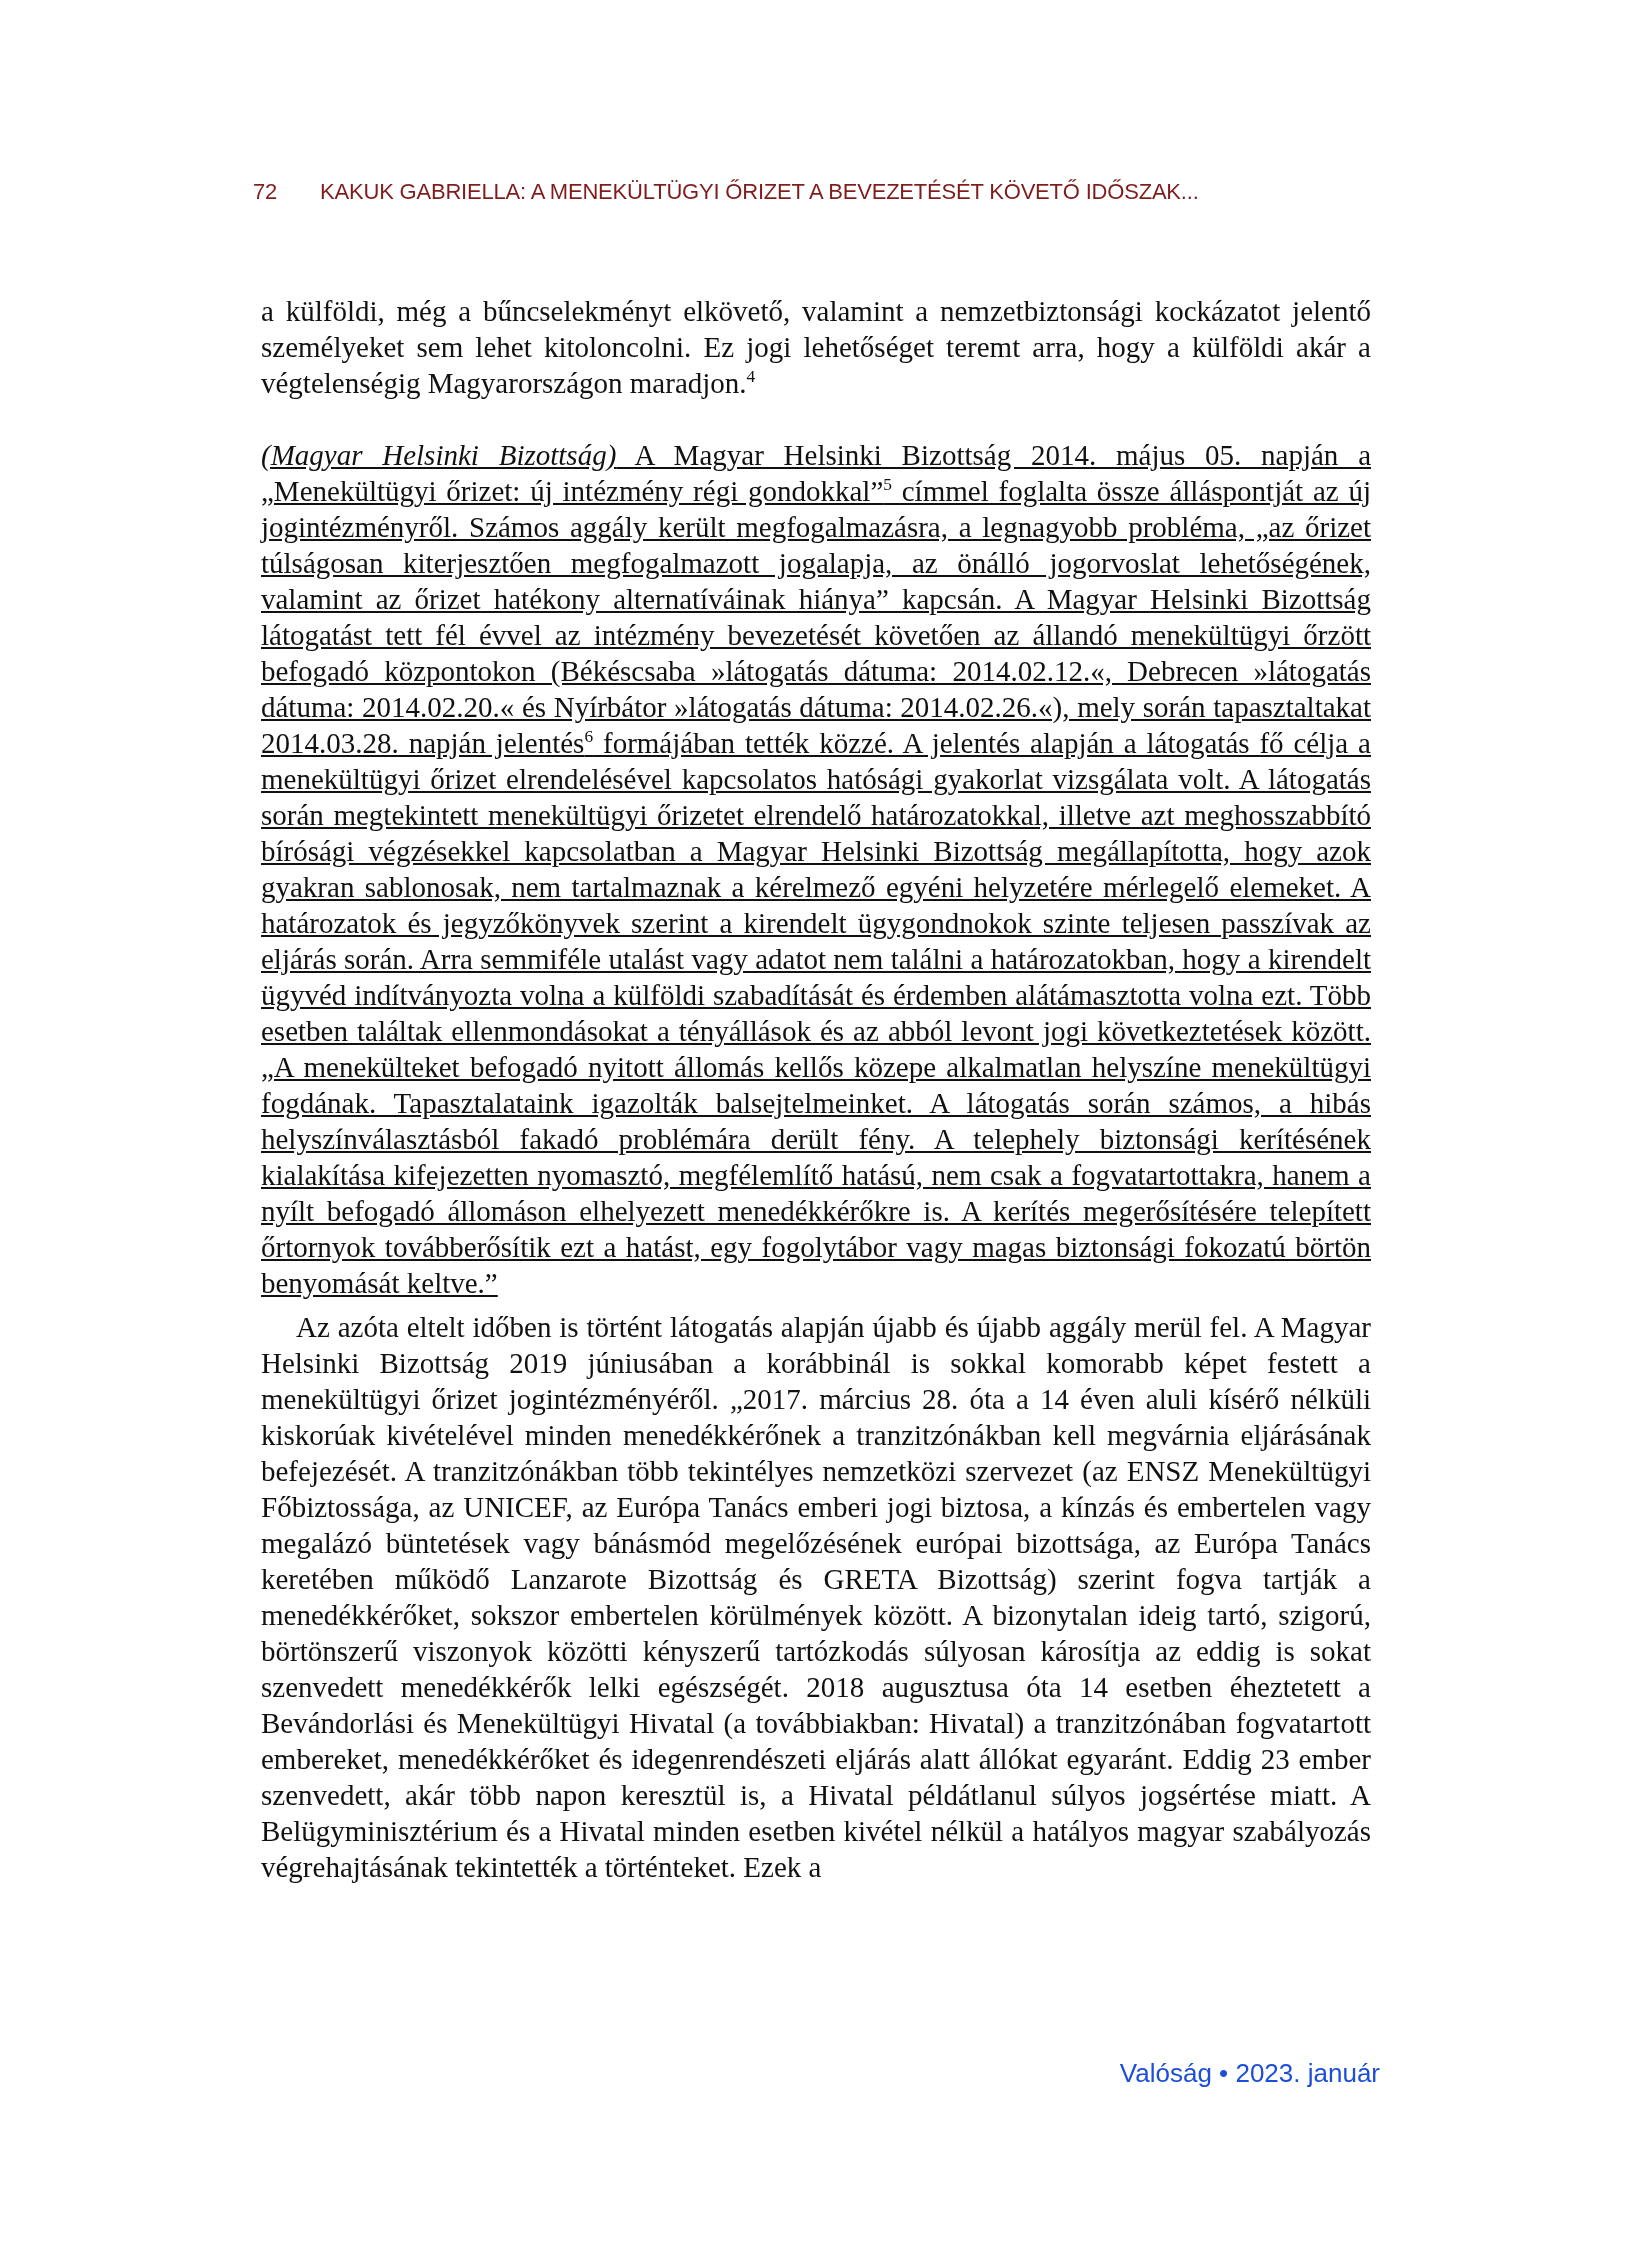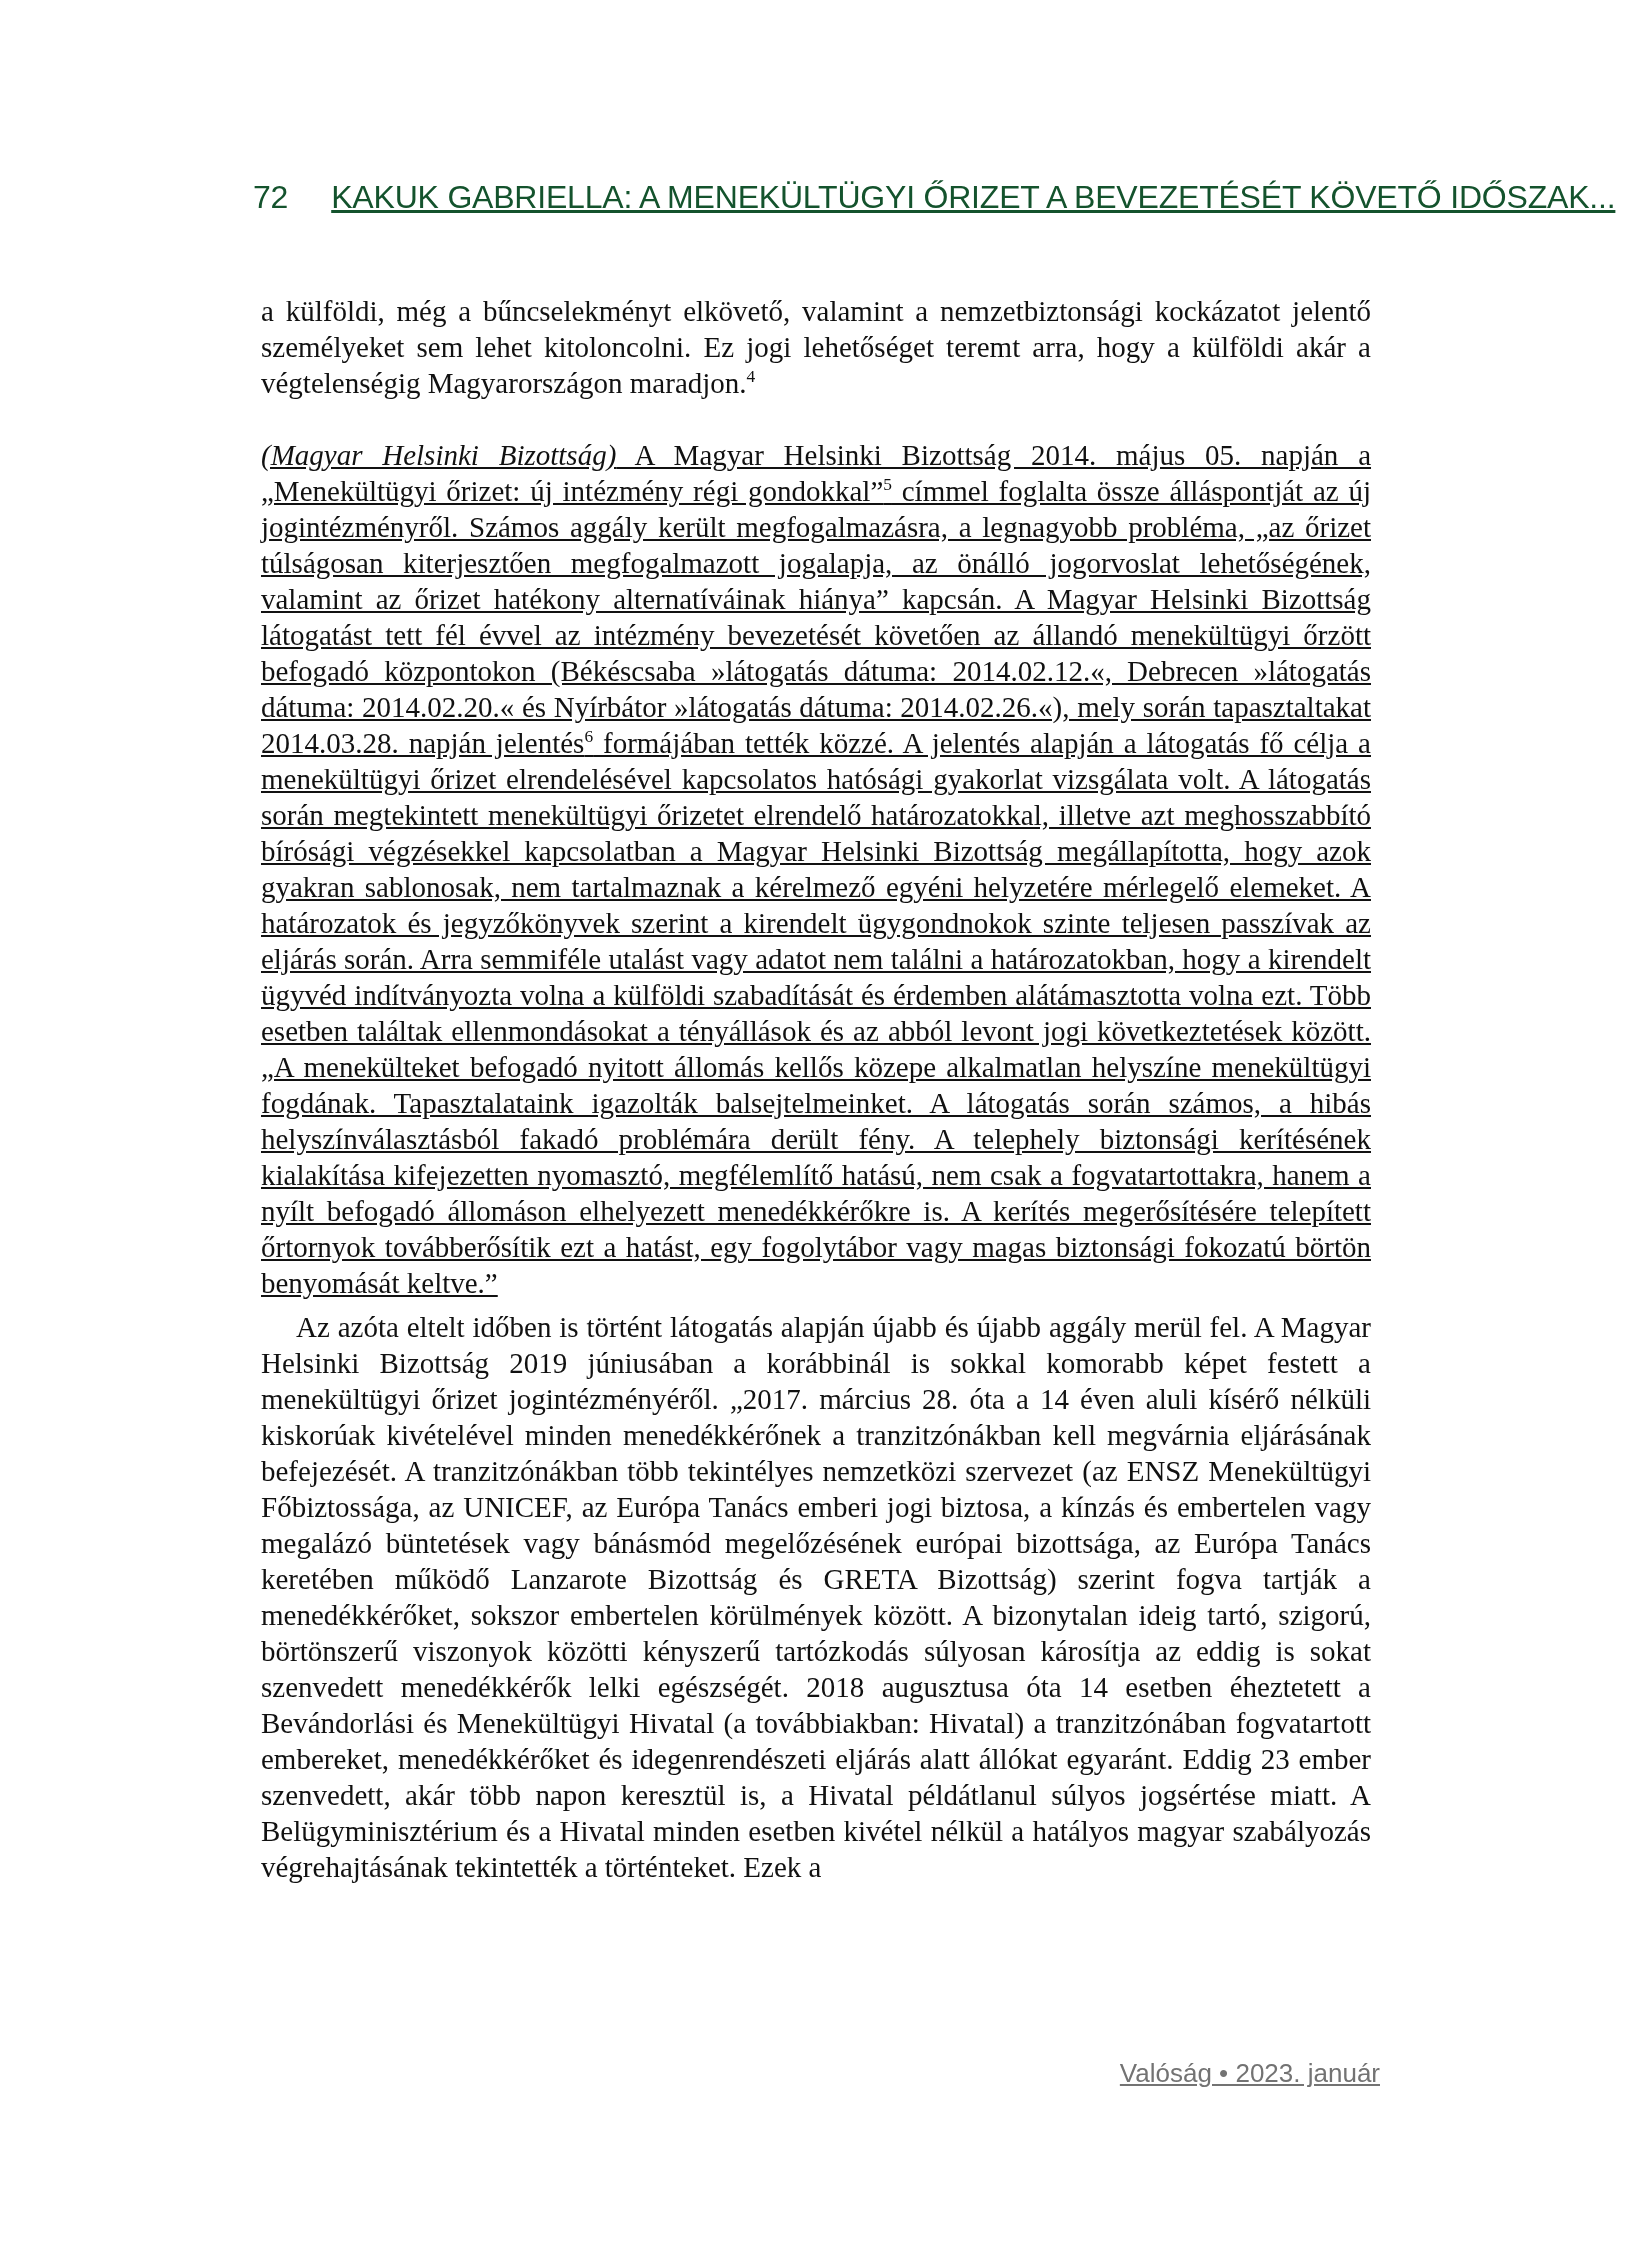--- a/index.html
+++ b/index.html
@@ -15,25 +15,24 @@
     color: #111111;
     overflow: hidden;
     font-family: "Liberation Serif", serif;
   }
   .running-header {
     position: absolute;
     top: 179px;
     left: 253px;
     width: 1131px;
     font-family: "Liberation Sans", sans-serif;
-    font-size: 32px;
+    font-size: 22px;
     letter-spacing: -0.2px;
     white-space: nowrap;
-    color: #14532d;
-    text-decoration: underline;
+    color: #7f1d1d;
   }
   .running-header .page-num {
     display: inline-block;
     margin-right: 43px;
   }
   .body-text {
     position: absolute;
     top: 285px;
     left: 253px;
     width: 1126px;
@@ -53,23 +52,22 @@
     font-size: 60%;
     line-height: 0;
     vertical-align: super;
   }
   .page-footer {
     position: absolute;
     top: 2058px;
     right: 248px;
     font-family: "Liberation Sans", sans-serif;
     font-size: 26px;
-    color: #737373;
+    color: #1d4ed8;
     white-space: nowrap;
-    text-decoration: underline;
   }
 </style>
 </head>
 <body>
 
 <div class="page">
 
   <div class="running-header">
     <span class="page-num">72</span><span>KAKUK GABRIELLA: A MENEKÜLTÜGYI ŐRIZET A BEVEZETÉSÉT KÖVETŐ IDŐSZAK...</span>
   </div>

